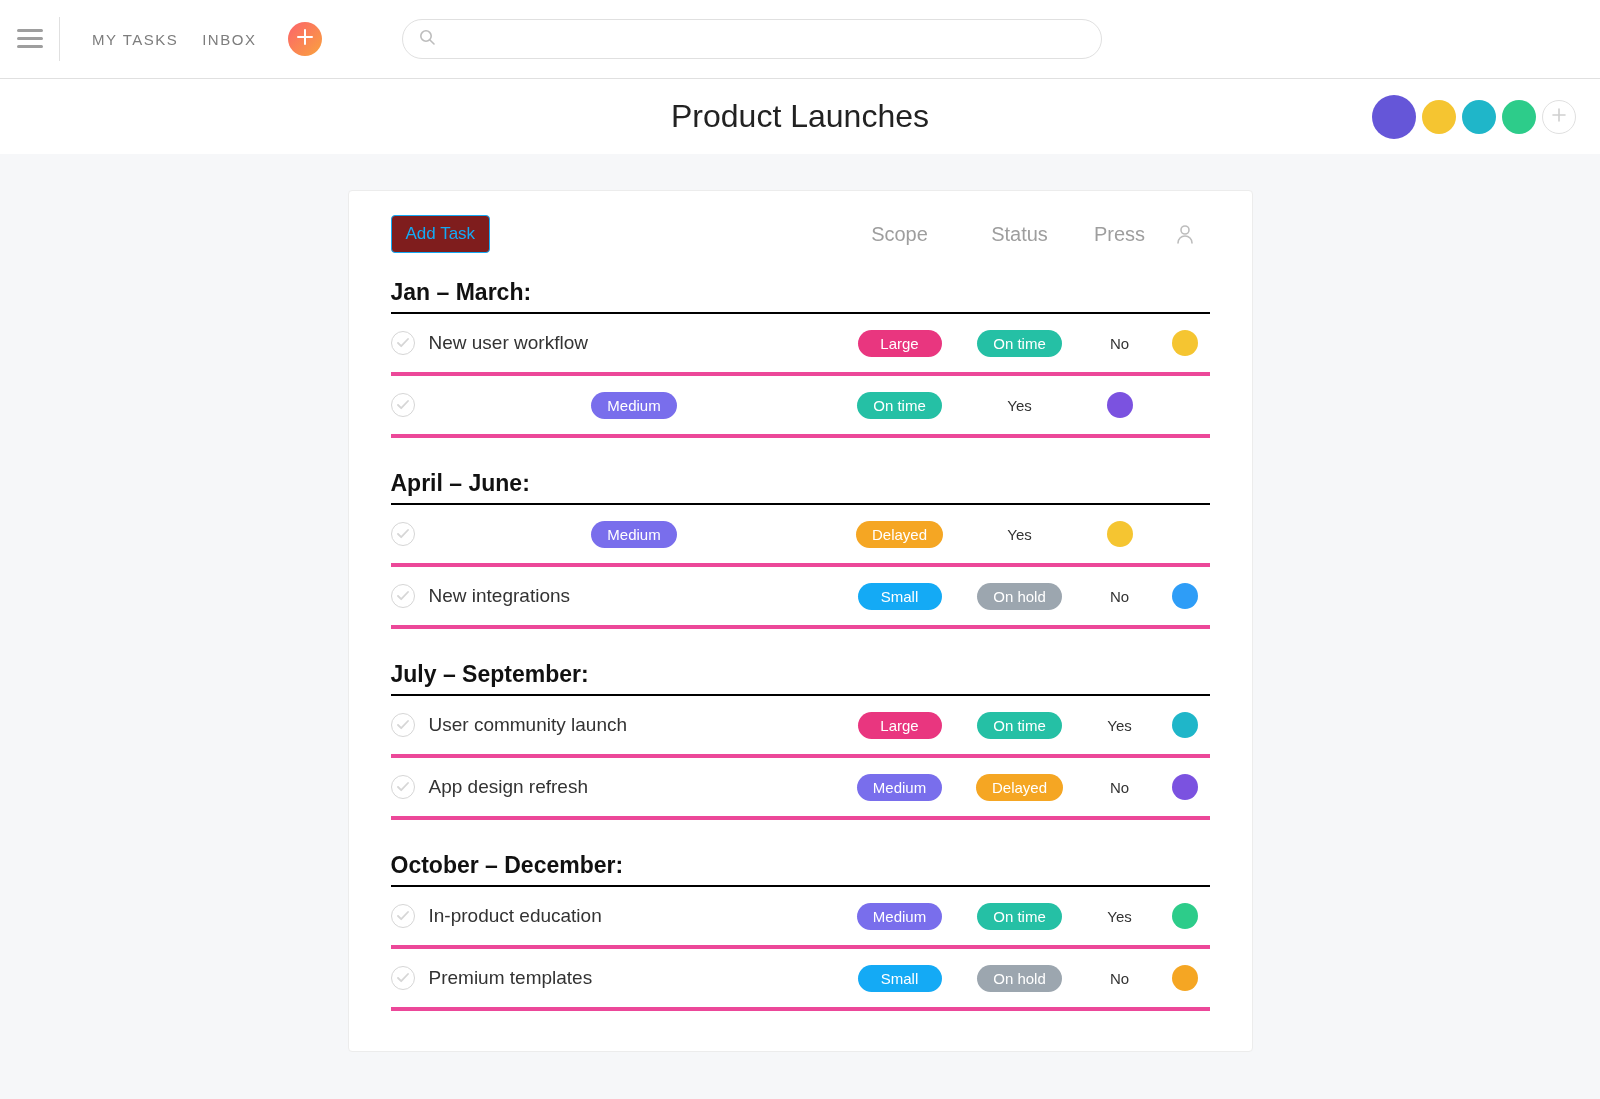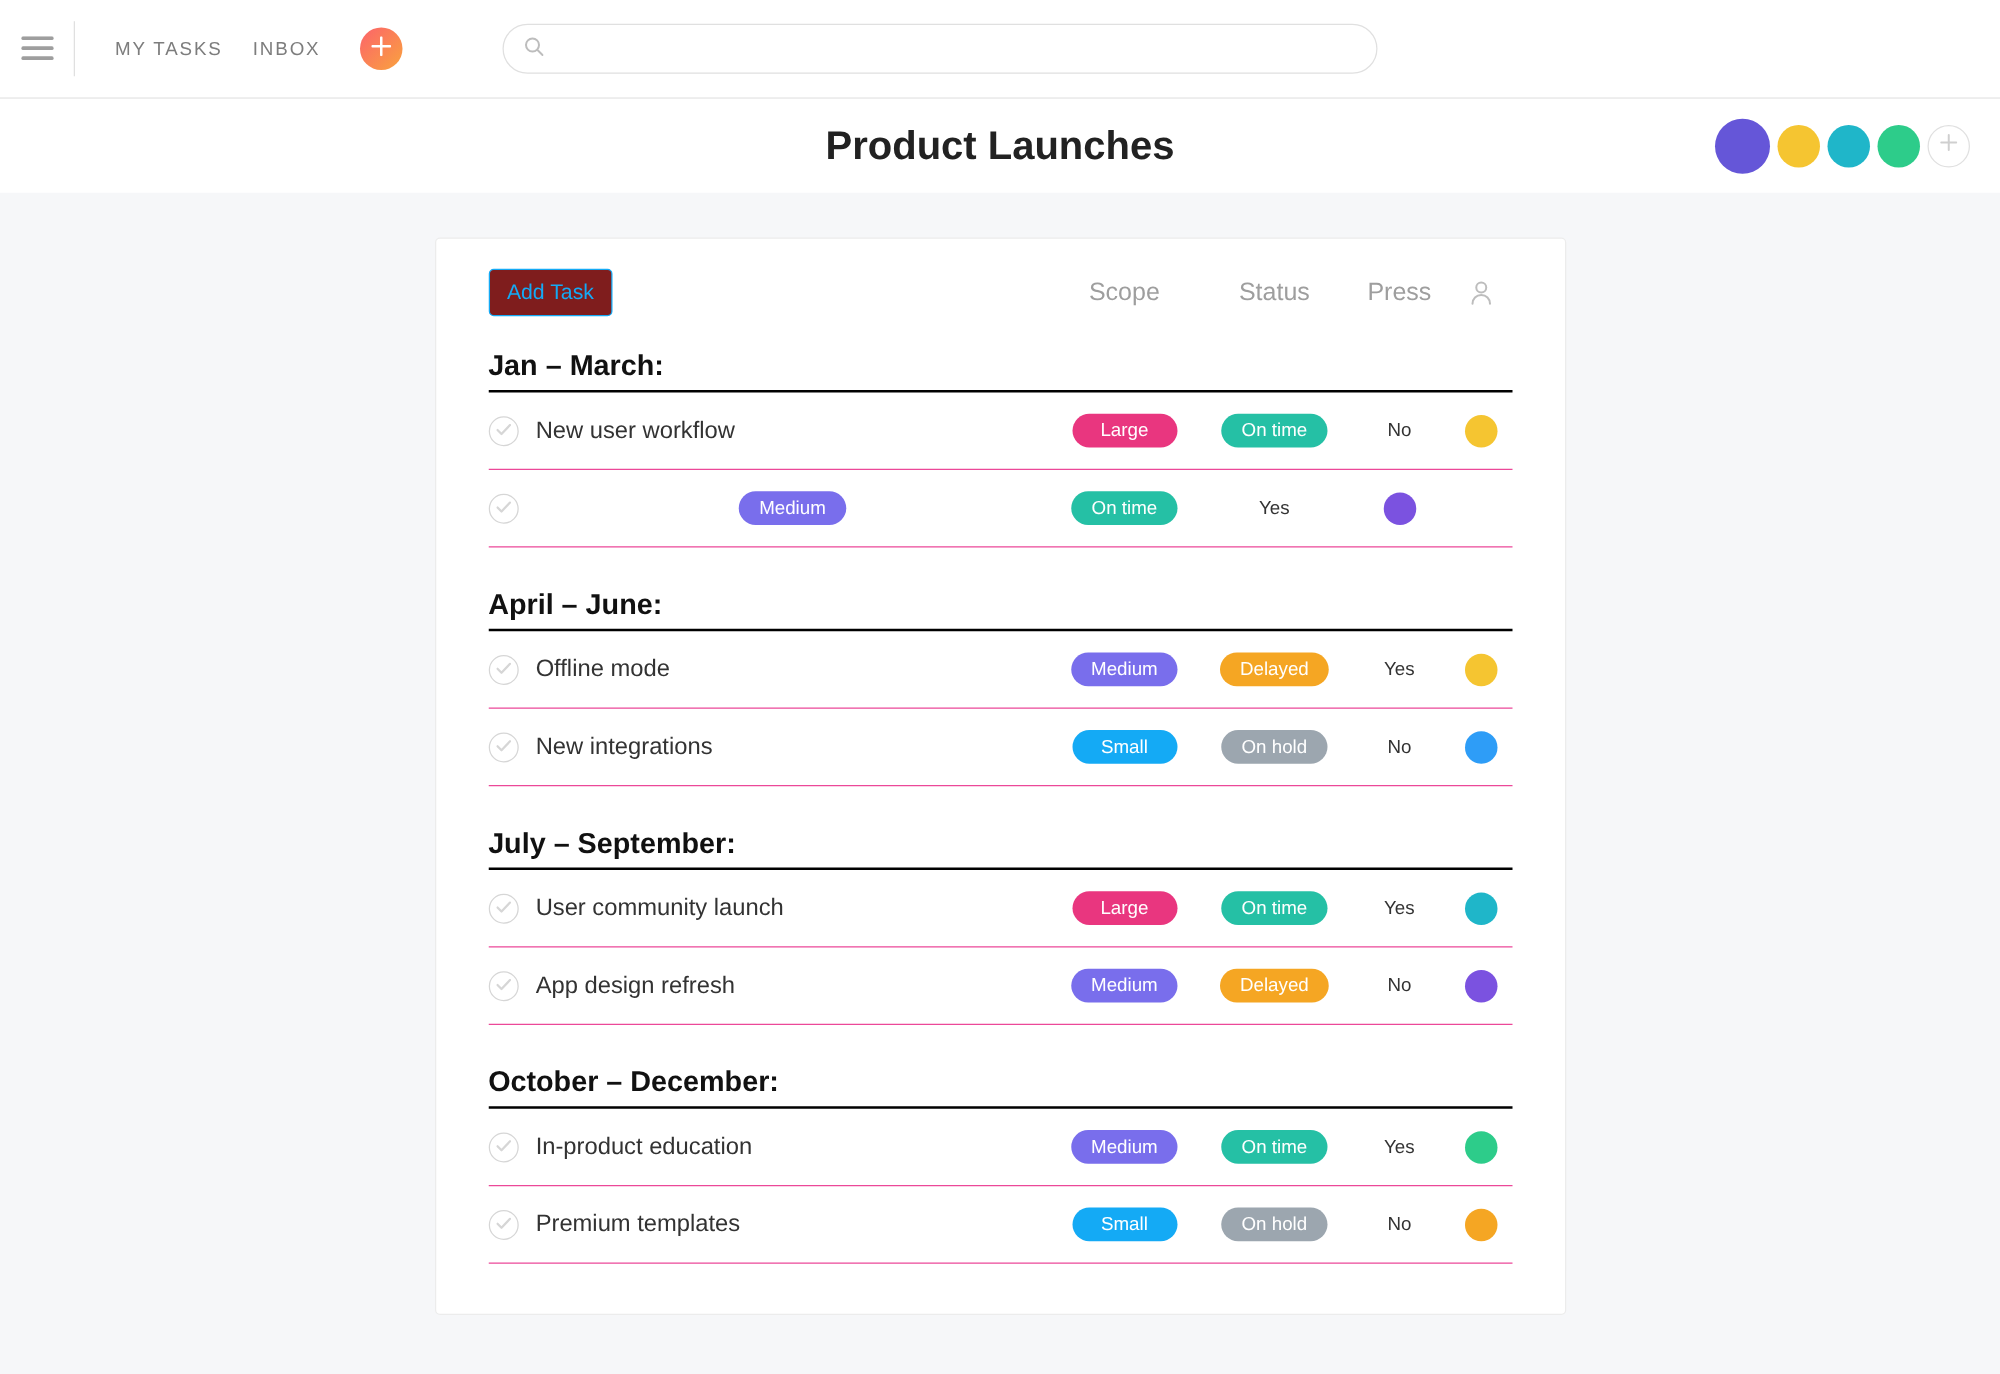--- a/index.html
+++ b/index.html
@@ -80,21 +80,21 @@
   .titlebar {
     height: 75px;
     display:flex;
     align-items:center;
     justify-content:center;
     position: relative;
     background:#fff;
   }
   .page-title {
     font-size: 32px;
-    font-weight: 700;
+    font-weight: 400;
     color: #222;
   }
   .members {
     position:absolute; right: 24px; top: 50%; transform: translateY(-50%);
     display:flex; align-items:center; gap:6px;
   }
   .avatar {
     width: 34px; height: 34px; border-radius:50%;
     display:inline-block;
   }
@@ -157,21 +157,21 @@
   .section-rule {
     height: 2px; background:#000; margin-bottom:0;
   }
 
   
   .task-row {
     display:grid;
     grid-template-columns: 38px 1fr 120px 120px 80px 50px;
     align-items:center;
     height:62px;
-    border-bottom: 1px solid #ec4899;
+    border-bottom: 4px solid #ec4899;
   }
   .check {
     width:24px; height:24px;
     border: 1.5px solid #d6d6d6;
     border-radius:50%;
     display:flex; align-items:center; justify-content:center;
     cursor:pointer;
     color:#d6d6d6;
   }
   .task-name {
@@ -298,21 +298,20 @@
           <span class="row-avatar av-violet"></span>
         </div>
         <div class="section-title">April – June:</div>
         <div class="section-rule"></div>
         <div class="task-row">
           <span class="check">
             <span><svg width="12" height="10" viewBox="0 0 12 10">
                 <path d="M1 5l3.2 3.2L11 1" fill="none" stroke="currentColor" stroke-width="1.8" stroke-linecap="round" stroke-linejoin="round"></path>
               </svg></span>
           </span>
-          <span class="task-name">Offline mode</span>
           <span class="pill" style="background: rgb(121, 110, 236);">Medium</span>
           <span class="pill" style="background: rgb(245, 166, 35);">Delayed</span>
           <span class="press-cell">Yes</span>
           <span class="row-avatar av-yellow"></span>
         </div>
         <div class="task-row">
           <span class="check">
             <span><svg width="12" height="10" viewBox="0 0 12 10">
                 <path d="M1 5l3.2 3.2L11 1" fill="none" stroke="currentColor" stroke-width="1.8" stroke-linecap="round" stroke-linejoin="round"></path>
               </svg></span>

